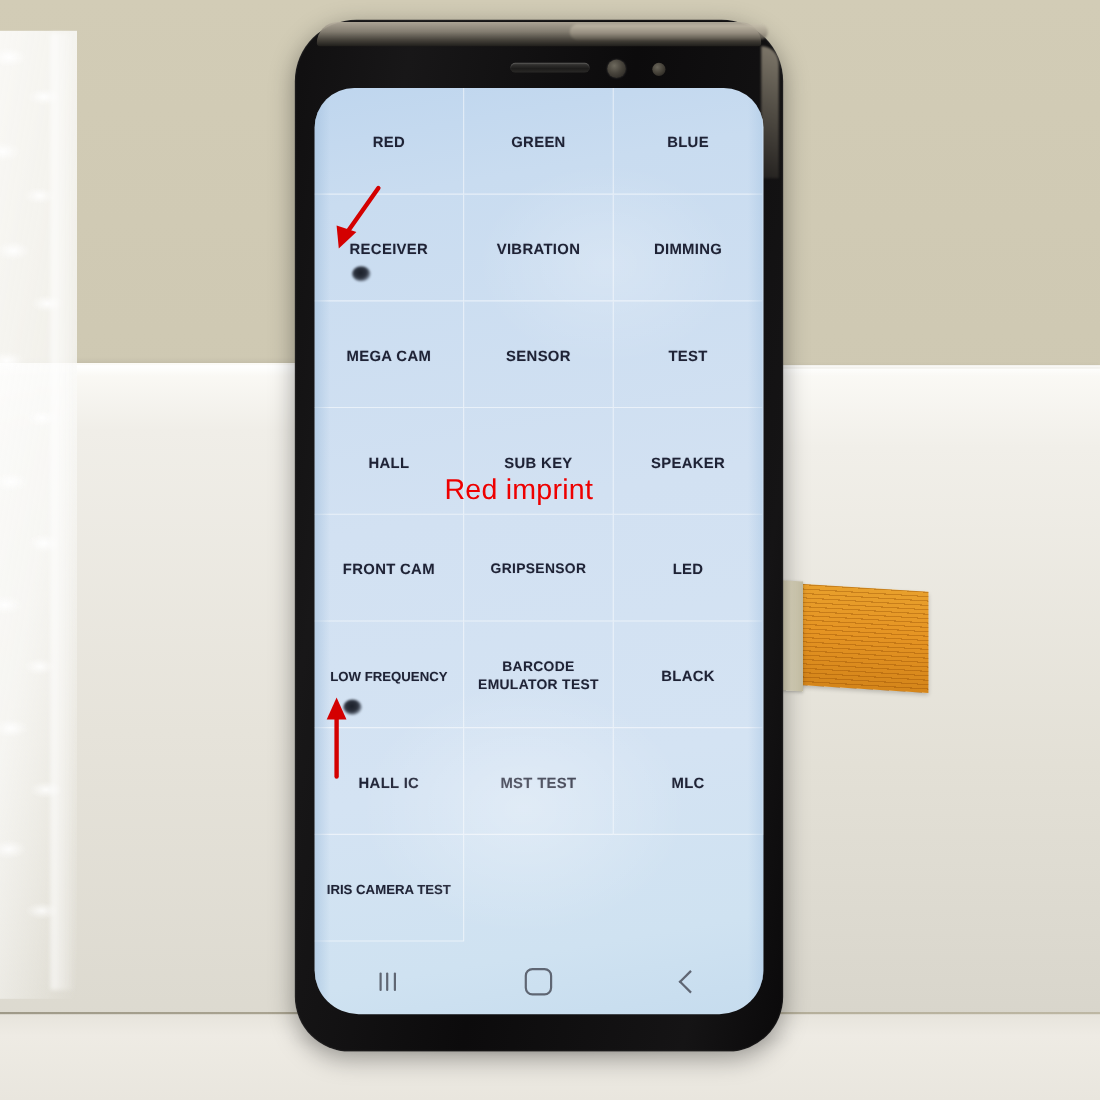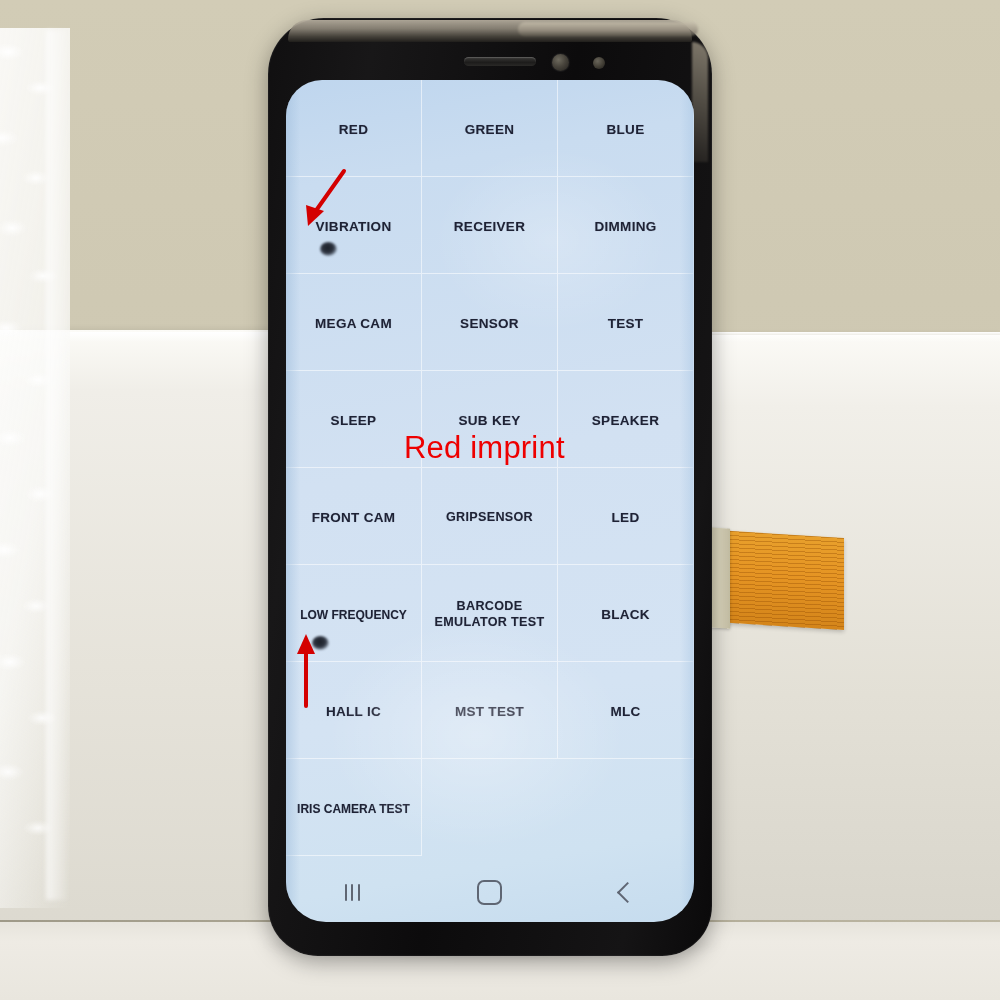--- a/index.html
+++ b/index.html
@@ -265,21 +265,21 @@
     position: absolute;
     left: 0; top: 0;
     width: 1000px; height: 1000px;
     pointer-events: none;
     z-index: 30;
   }
   .imprint-text {
     position: absolute;
     left: 404px; top: 430px;
     font-family: "Liberation Sans", sans-serif;
-    font-size: 31px;
+    font-size: 26px;
     font-weight: normal;
     color: #ee0000;
     white-space: nowrap;
     letter-spacing: .2px;
   }
 
   
   .navbar {
     position: absolute;
     left: 0; top: 782px;
@@ -356,39 +356,39 @@
           <div class="cell">
             <div class="cell-label">RED</div>
           </div>
           <div class="cell">
             <div class="cell-label">GREEN</div>
           </div>
           <div class="cell">
             <div class="cell-label">BLUE</div>
           </div>
           <div class="cell">
+            <div class="cell-label">RECEIVER</div>
+          </div>
+          <div class="cell">
             <div class="cell-label">VIBRATION</div>
           </div>
           <div class="cell">
-            <div class="cell-label">RECEIVER</div>
-          </div>
-          <div class="cell">
             <div class="cell-label">DIMMING</div>
           </div>
           <div class="cell">
             <div class="cell-label">MEGA CAM</div>
           </div>
           <div class="cell">
             <div class="cell-label">SENSOR</div>
           </div>
           <div class="cell">
             <div class="cell-label">TEST</div>
           </div>
           <div class="cell">
-            <div class="cell-label">SLEEP</div>
+            <div class="cell-label">HALL</div>
           </div>
           <div class="cell">
             <div class="cell-label">SUB KEY</div>
           </div>
           <div class="cell">
             <div class="cell-label">SPEAKER</div>
           </div>
           <div class="cell">
             <div class="cell-label">FRONT CAM</div>
           </div>

